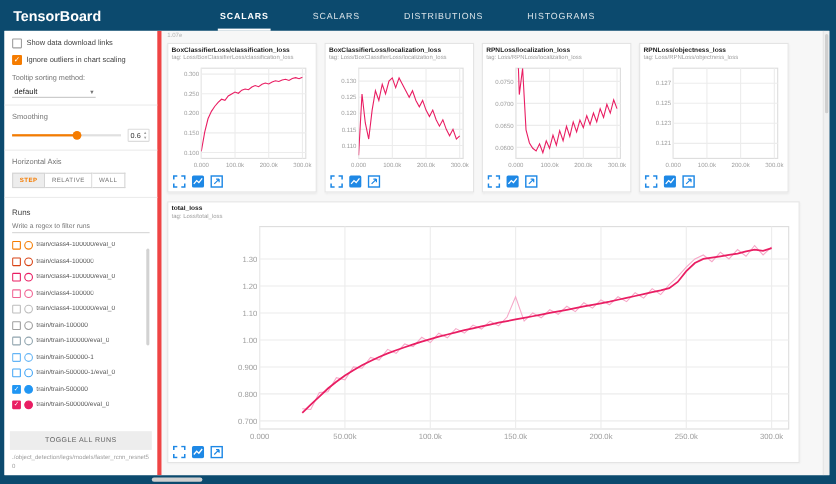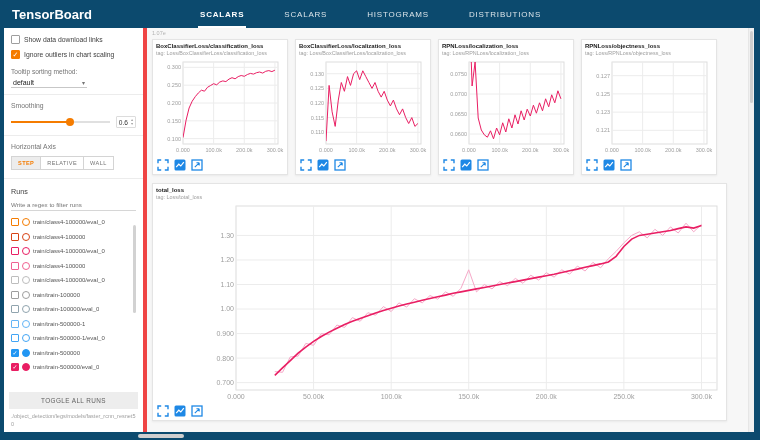--- a/index.html
+++ b/index.html
@@ -62,22 +62,22 @@
 </style>
 </head>
 <body>
 
 <div class="app">
   <div class="header">
     <div class="brand">TensorBoard</div>
     <nav class="tabs">
         <span class="tab active">SCALARS</span>
         <span class="tab">SCALARS</span>
+        <span class="tab">DISTRIBUTIONS</span>
         <span class="tab">HISTOGRAMS</span>
-        <span class="tab">DISTRIBUTIONS</span>
       </nav>
   </div>
 
   <div class="page">
 
     <aside class="sidebar">
       <div>
           <div class="opt-row">
             <span class="checkbox"></span>
             <span class="opt-label">Show data download links</span>

